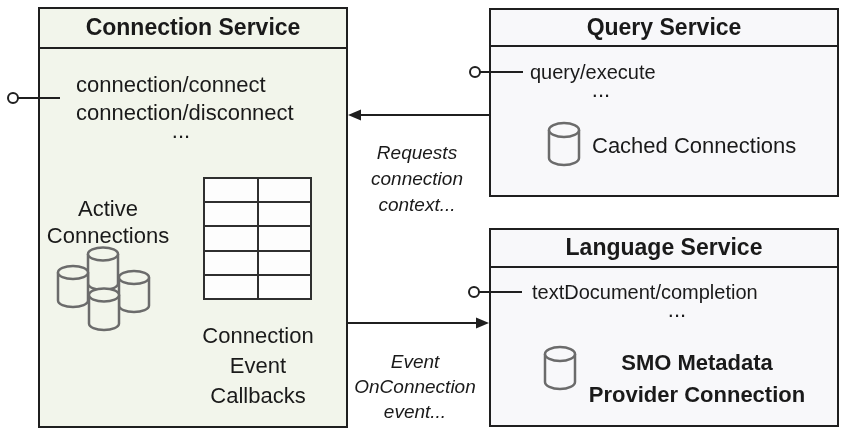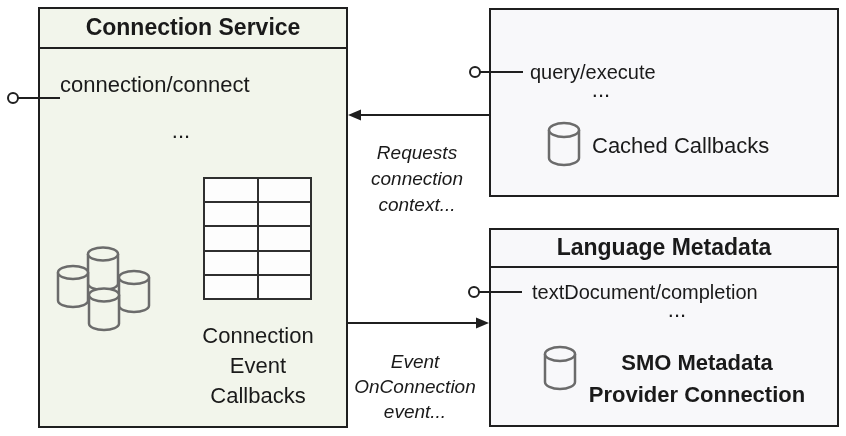--- a/index.html
+++ b/index.html
@@ -14,21 +14,21 @@
     position:absolute; left:0; top:0; width:100%;
     border-bottom:2px solid var(--box-border,#1f1f1f);
     font-weight:bold; font-size:23px; text-align:center; box-sizing:border-box;
   }
   .abs { position:absolute; }
   .multiline { white-space:pre-line;margin-top:16px; }
 
   
   .conn-box { left:38px; top:7px; width:310px; height:421px; background:var(--connection-box-bg,#f2f5eb); }
   .conn-box .box-header { height:40px; line-height:37px; }
-  .conn-methods { left:20px; top:62px; font-size:22px; line-height:28px; }
+  .conn-methods { left:36px; top:62px; font-size:22px; line-height:28px; }
   .conn-ellipsis { left:126px; top:109px; width:30px; text-align:center; font-size:22px; line-height:26px; }
   .active-label { left:0px; top:170px; width:136px; text-align:center; font-size:22px; line-height:27px; }
   .cluster-icon { left:15px; top:234px; }
   .callback-grid {
     left:163px; top:168px; width:109px; height:123px; box-sizing:border-box;
     background:var(--grid-line,#2f2f2f); padding:2px;
     display:grid; grid-template-columns:1fr 1fr; grid-auto-rows:1fr; gap:2px;
   }
   .callback-grid .cell { background:var(--grid-cell-bg,#fdfdfd); }
   .callbacks-label { left:138px; top:296px; width:160px; text-align:center; font-size:22px; line-height:30px; }
@@ -64,22 +64,25 @@
 </style>
 </head>
 <body>
 
 <div class="canvas">
 
   <div class="box conn-box">
     <div class="box-header">Connection Service</div>
     <div class="abs conn-methods">
       <div>connection/connect</div>
+      <div>connection/disconnect</div>
     </div>
     <div class="abs conn-ellipsis">...</div>
+    <div class="abs active-label multiline">Active
+Connections</div>
 
     <svg class="abs cluster-icon" width="100" height="92" viewBox="0 0 100 92">
 
       <g>
         <path class="cyl-shape-green" d="M33 11 V40.5 A15 6.5 0 0 0 63 40.5 V11"></path>
         <ellipse class="cyl-shape-green" cx="48" cy="11" rx="15" ry="6.5"></ellipse>
       </g>
 
       <g>
         <path class="cyl-shape-green" d="M3 29.5 V57.5 A15 6.5 0 0 0 33 57.5 V29.5"></path>
@@ -108,31 +111,32 @@
       <div class="cell"></div>
       <div class="cell"></div>
       <div class="cell"></div>
     </div>
     <div class="abs callbacks-label multiline">Connection
 Event
 Callbacks</div>
   </div>
 
   <div class="box svc-box query-box">
+    <div class="box-header">Query Service</div>
     <div class="abs svc-method query-method">query/execute</div>
     <div class="abs query-ellipsis">...</div>
     <svg class="abs query-cyl" width="34" height="47" viewBox="0 0 34 47">
       <path class="cyl-shape" d="M2 9 V37 A15 7 0 0 0 32 37 V9"></path>
       <ellipse class="cyl-shape" cx="17" cy="9" rx="15" ry="7"></ellipse>
     </svg>
-    <div class="abs query-cache-label">Cached Callbacks</div>
+    <div class="abs query-cache-label">Cached Connections</div>
   </div>
 
   <div class="box svc-box lang-box">
-    <div class="box-header">Language Metadata</div>
+    <div class="box-header">Language Service</div>
     <div class="abs svc-method lang-method">textDocument/completion</div>
     <div class="abs lang-ellipsis">...</div>
     <svg class="abs lang-cyl" width="34" height="47" viewBox="0 0 34 47">
       <path class="cyl-shape" d="M2 9 V37 A15 7 0 0 0 32 37 V9"></path>
       <ellipse class="cyl-shape" cx="17" cy="9" rx="15" ry="7"></ellipse>
     </svg>
     <div class="abs lang-cache-label multiline">SMO Metadata
 Provider Connection</div>
   </div>
 

